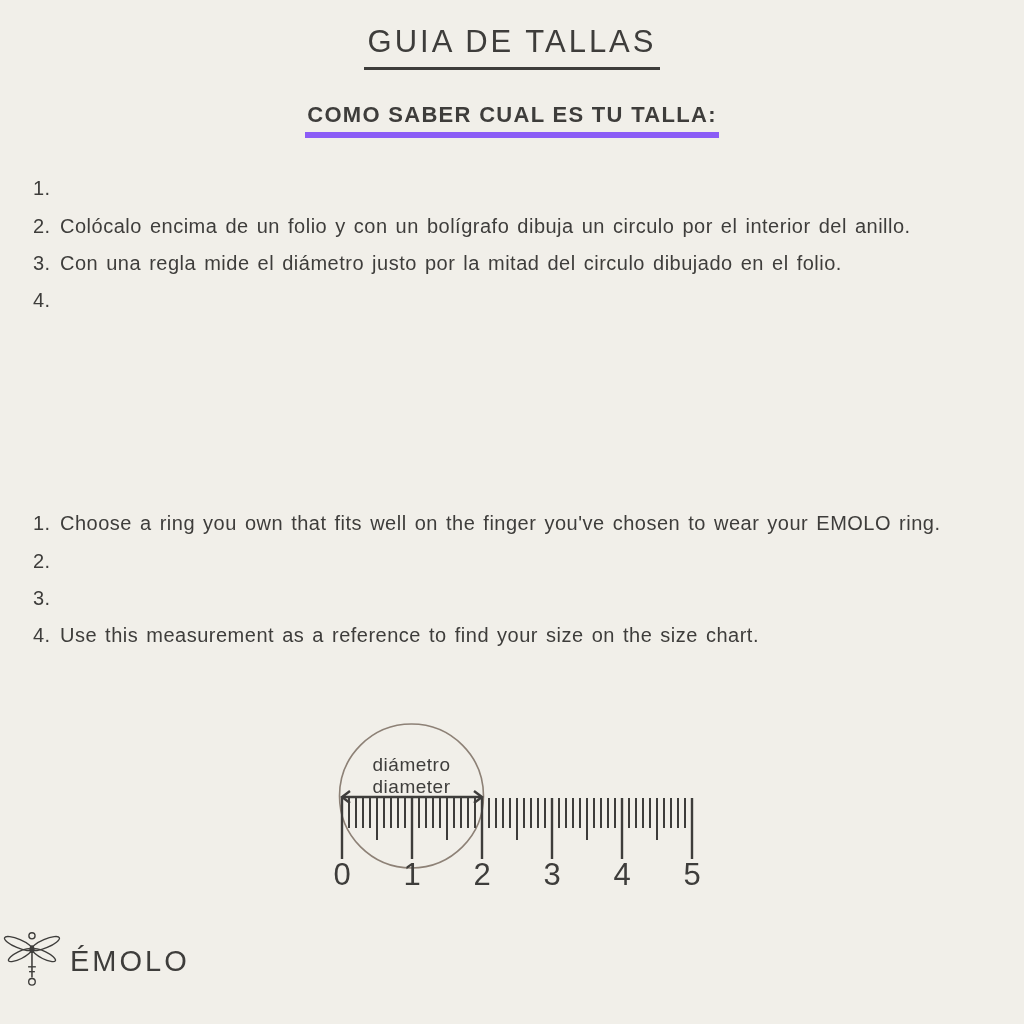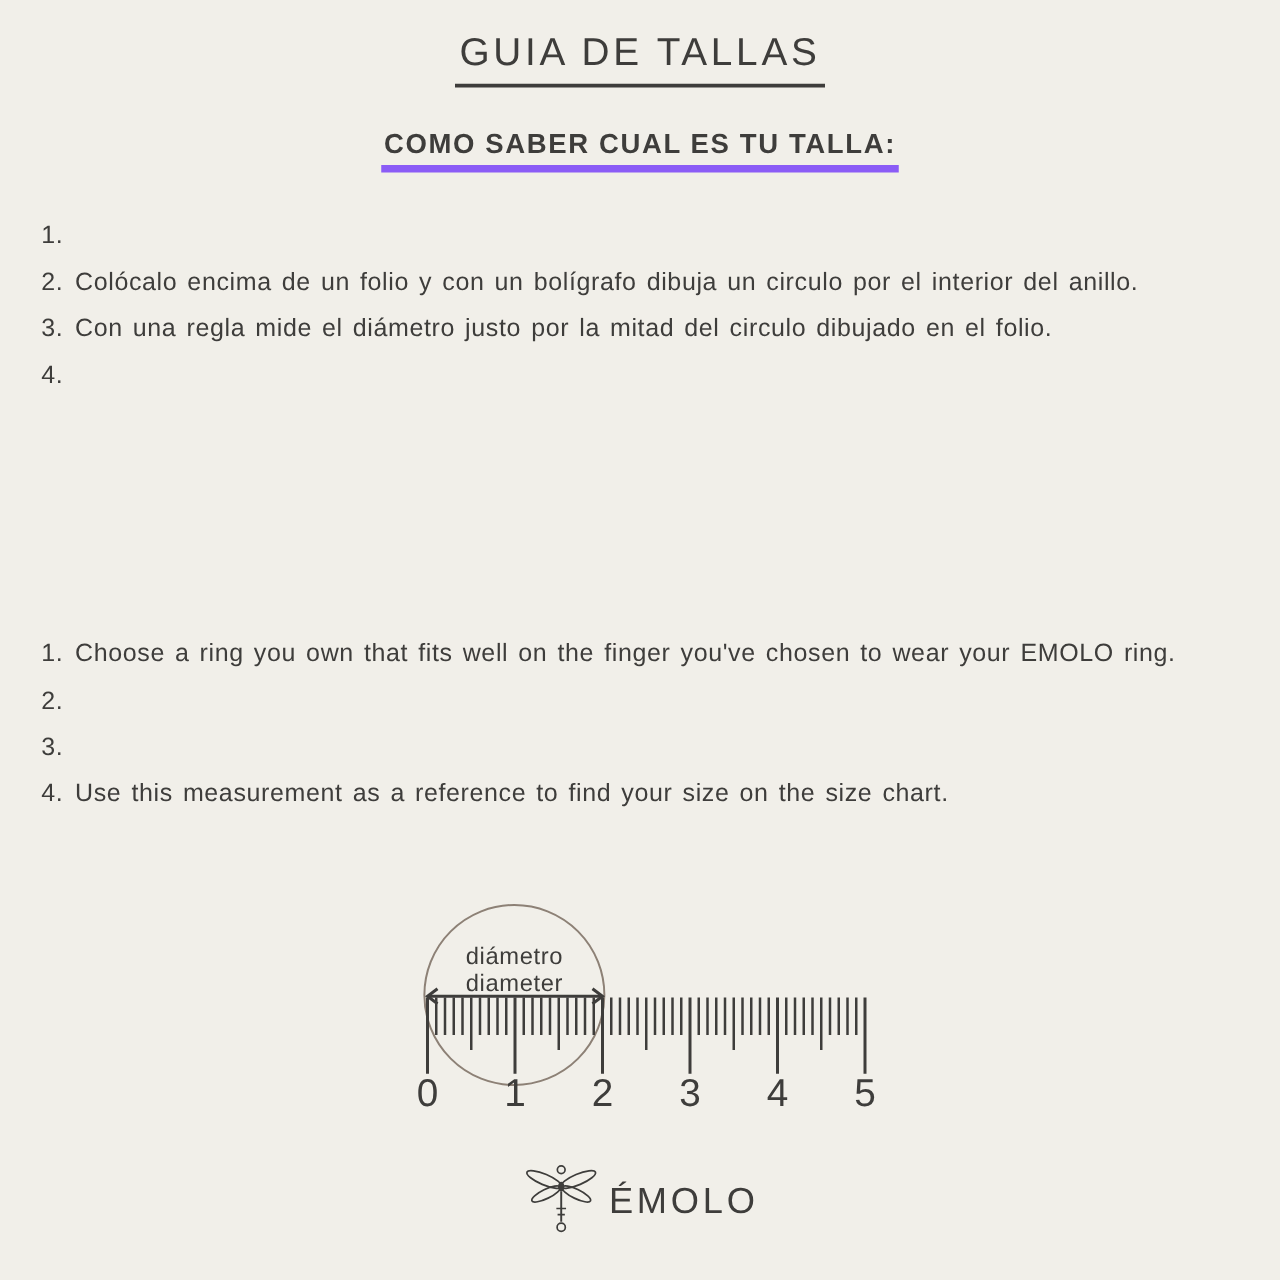--- a/index.html
+++ b/index.html
@@ -91,21 +91,21 @@
   .circle-stroke { fill: none; stroke: #8d8176; stroke-width: 1.6; }
   .arrow-stroke { fill: none; stroke: #3e3d3b; stroke-width: 2.4; }
 
   .logo {
     position: absolute;
     top: 928px;
     left: 0;
     right: 0;
     height: 66px;
     display: flex;
-    justify-content: center;
+    justify-content: flex-start;
     align-items: center;
     gap: 8px;
   }
   .logo .brand {
     font-size: 29px;
     letter-spacing: 3px;
   }
   .dfly { stroke: #3e3d3b; fill: none; }
 </style>
 </head>

